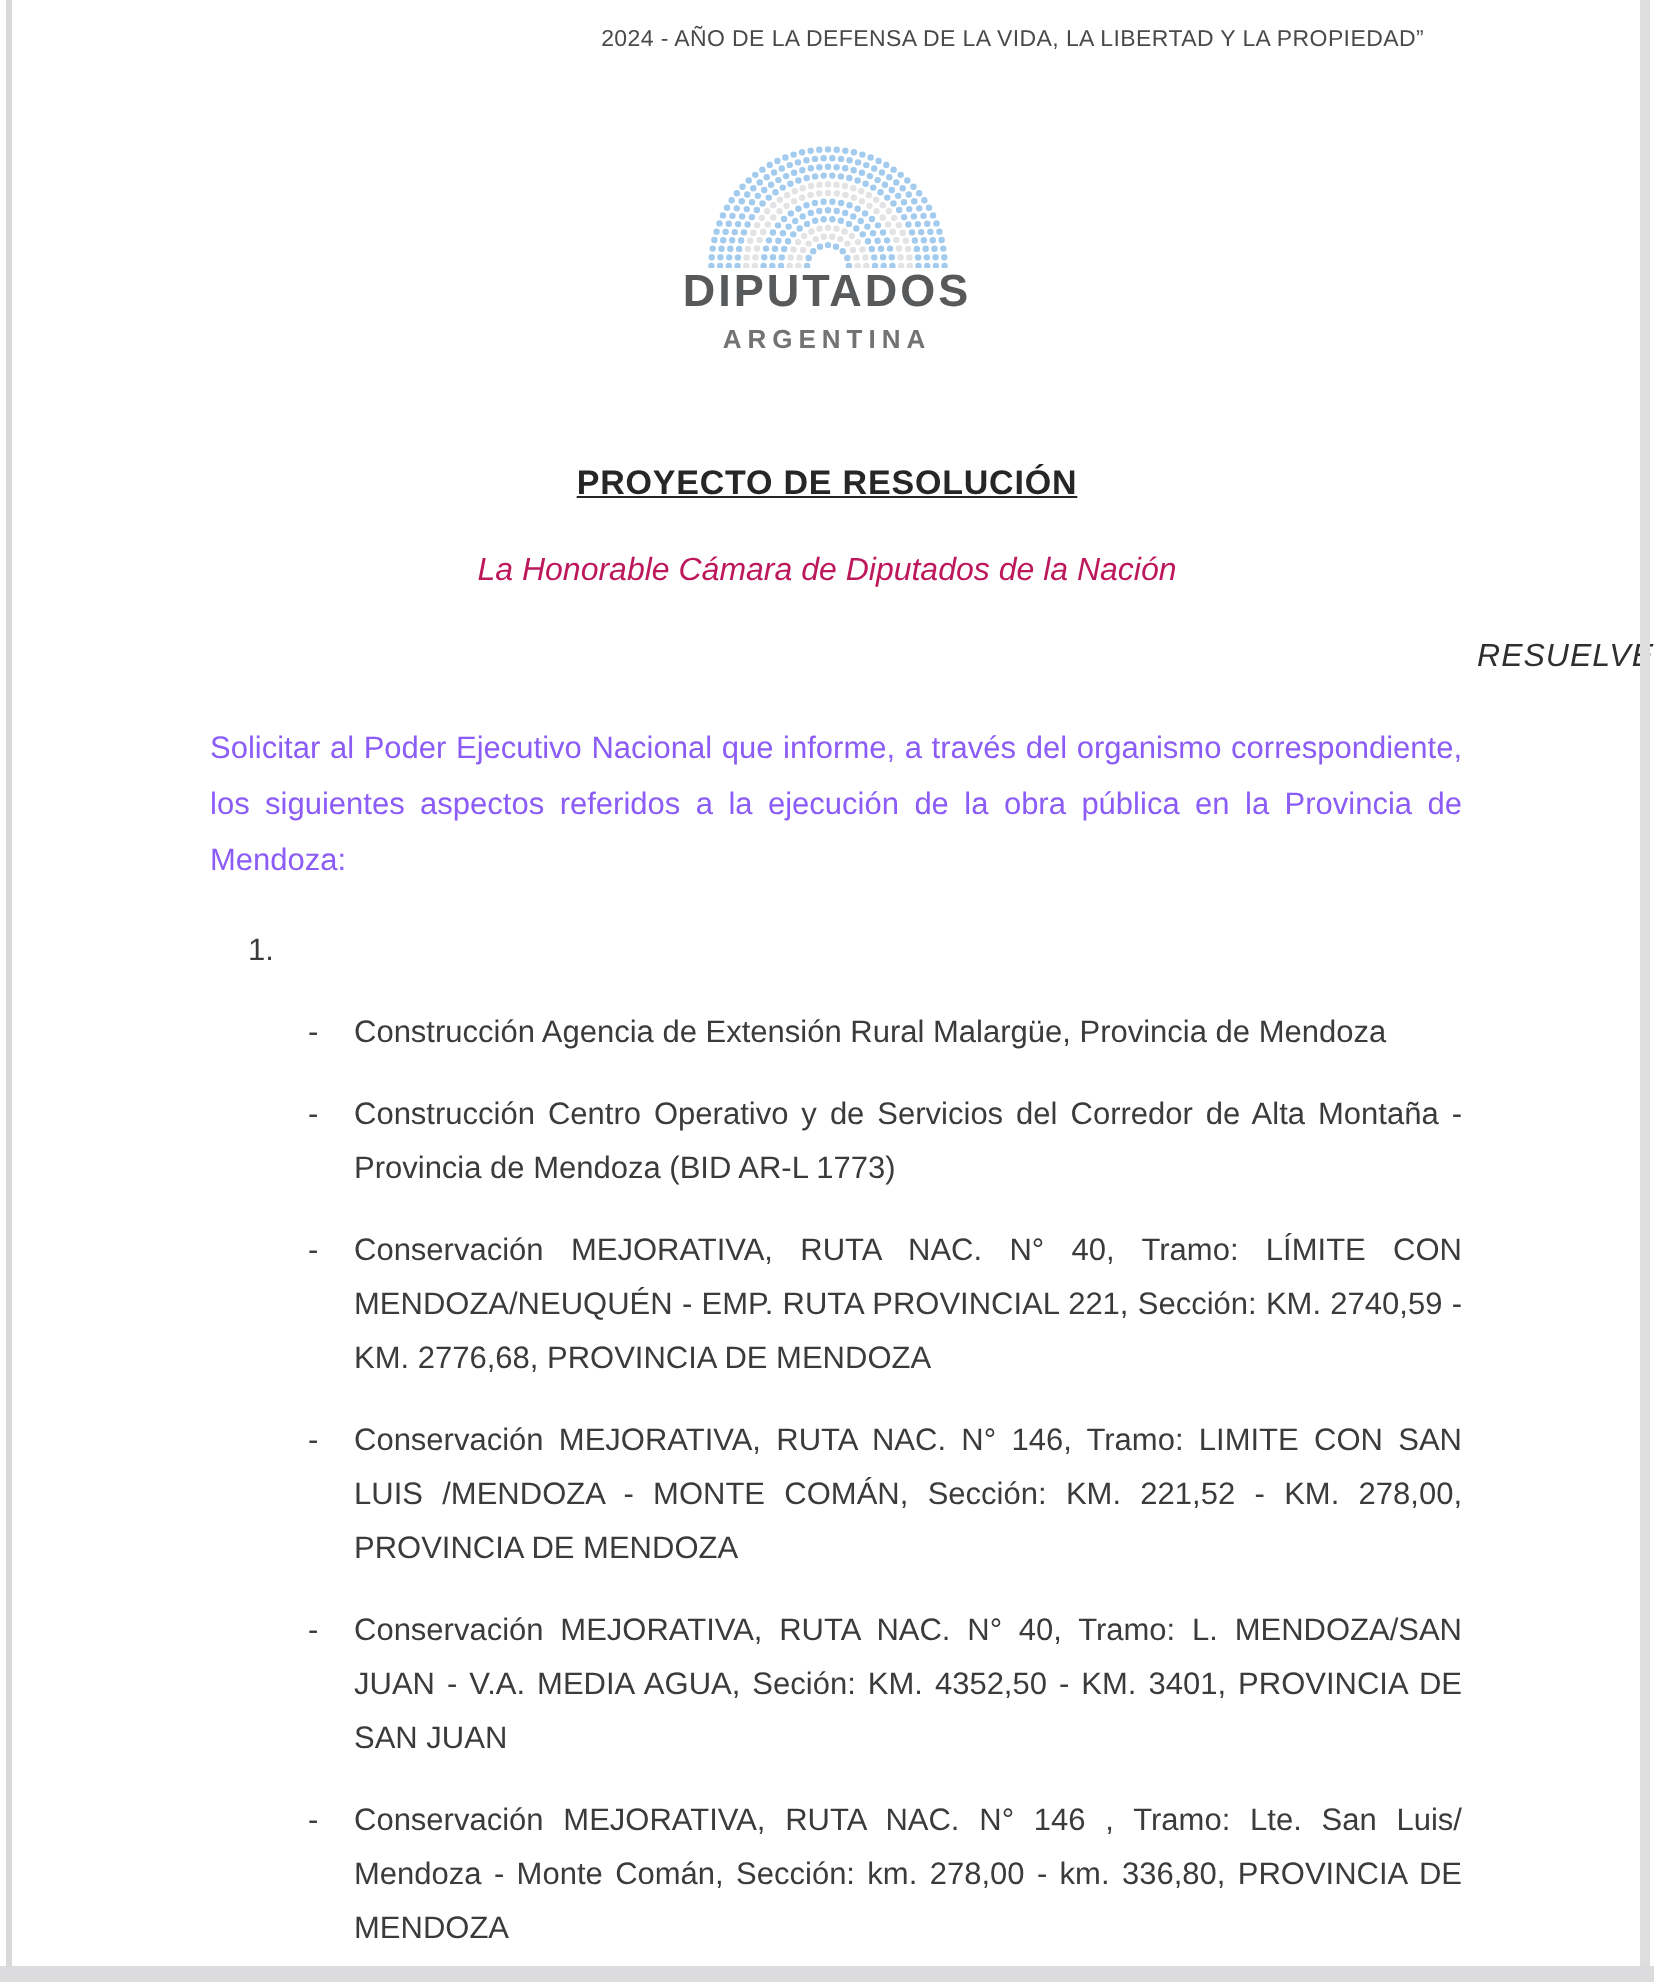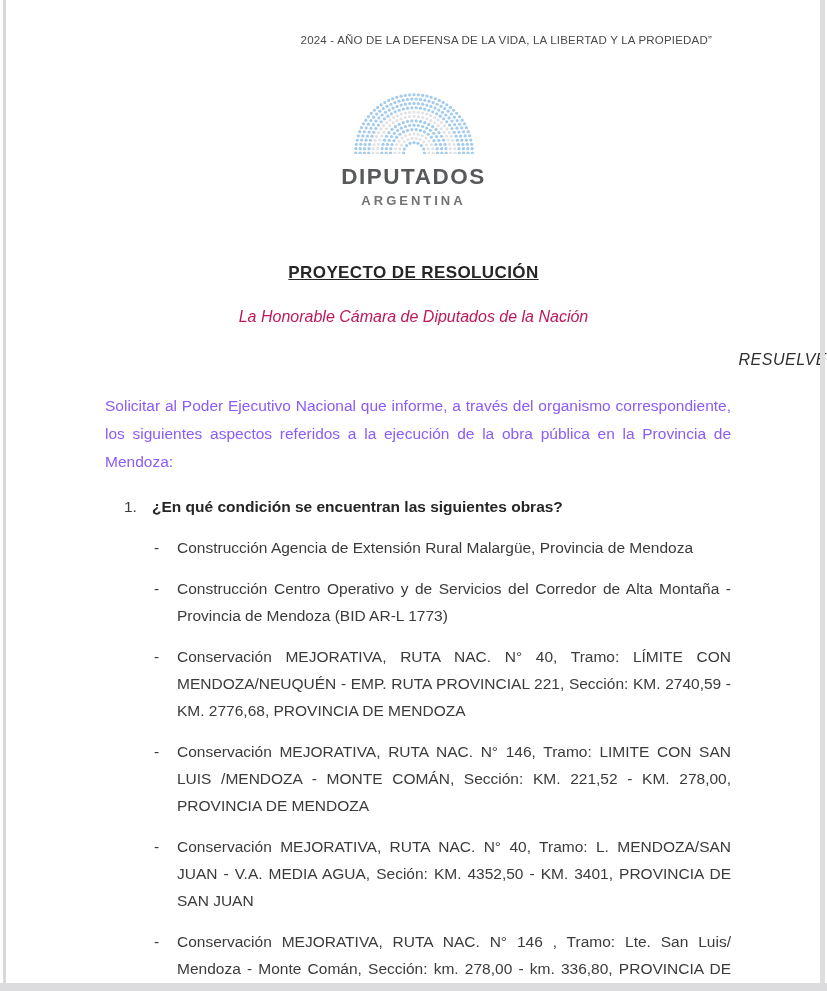--- a/index.html
+++ b/index.html
@@ -24,36 +24,36 @@
   }
   .edge-right {
     position: absolute; right: 2px; top: 0; width: 5px; height: 100%;
     background: #dededf;
   }
   .edge-bottom {
     position: absolute; left: 0; bottom: 0; width: 100%; height: 8px;
     background: #dcdcde;
   }
   .header-note {
-    padding-top: 34px;
+    padding-top: 14px;
     padding-right: 115px;
     text-align: right;
     font-size: 11.5px;
     letter-spacing: 0.2px;
     color: #4a4a4a;
     white-space: nowrap;
   }
   .logo {
     margin-top: 44px;
     text-align: center;
     line-height: 1;
   }
   .logo svg { display: block; margin: 0 auto; }
   .logo-title {
-    margin-top: 12px;
+    margin-top: 1px;
     font-size: 22.5px;
     font-weight: 600;
     letter-spacing: 1.5px;
     color: #58595b;
   }
   .logo-subtitle {
     margin-top: 5px;
     font-size: 13px;
     font-weight: 700;
     letter-spacing: 3px;
@@ -452,21 +452,20 @@
   <h1 class="doc-title">PROYECTO DE RESOLUCIÓN</h1>
 
   <div class="doc-subtitle">La Honorable Cámara de Diputados de la Nación</div>
 
   <div class="doc-resuelve">RESUELVE</div>
 
   <p class="intro">Solicitar al Poder Ejecutivo Nacional que informe, a través del organismo correspondiente, los siguientes aspectos referidos a la ejecución de la obra pública en la Provincia de Mendoza:</p>
 
   <div class="q-item">
     <span class="q-num">1.</span>
-    <span class="q-text">¿En qué condición se encuentran las siguientes obras?</span>
   </div>
 
   <div>
     <div class="bullet">
       <span class="dash">-</span>
       <span class="b-text">Construcción Agencia de Extensión Rural Malargüe, Provincia de Mendoza</span>
     </div>
     <div class="bullet">
       <span class="dash">-</span>
       <span class="b-text">Construcción Centro Operativo y de Servicios del Corredor de Alta Montaña -Provincia de Mendoza (BID AR-L 1773)</span>

